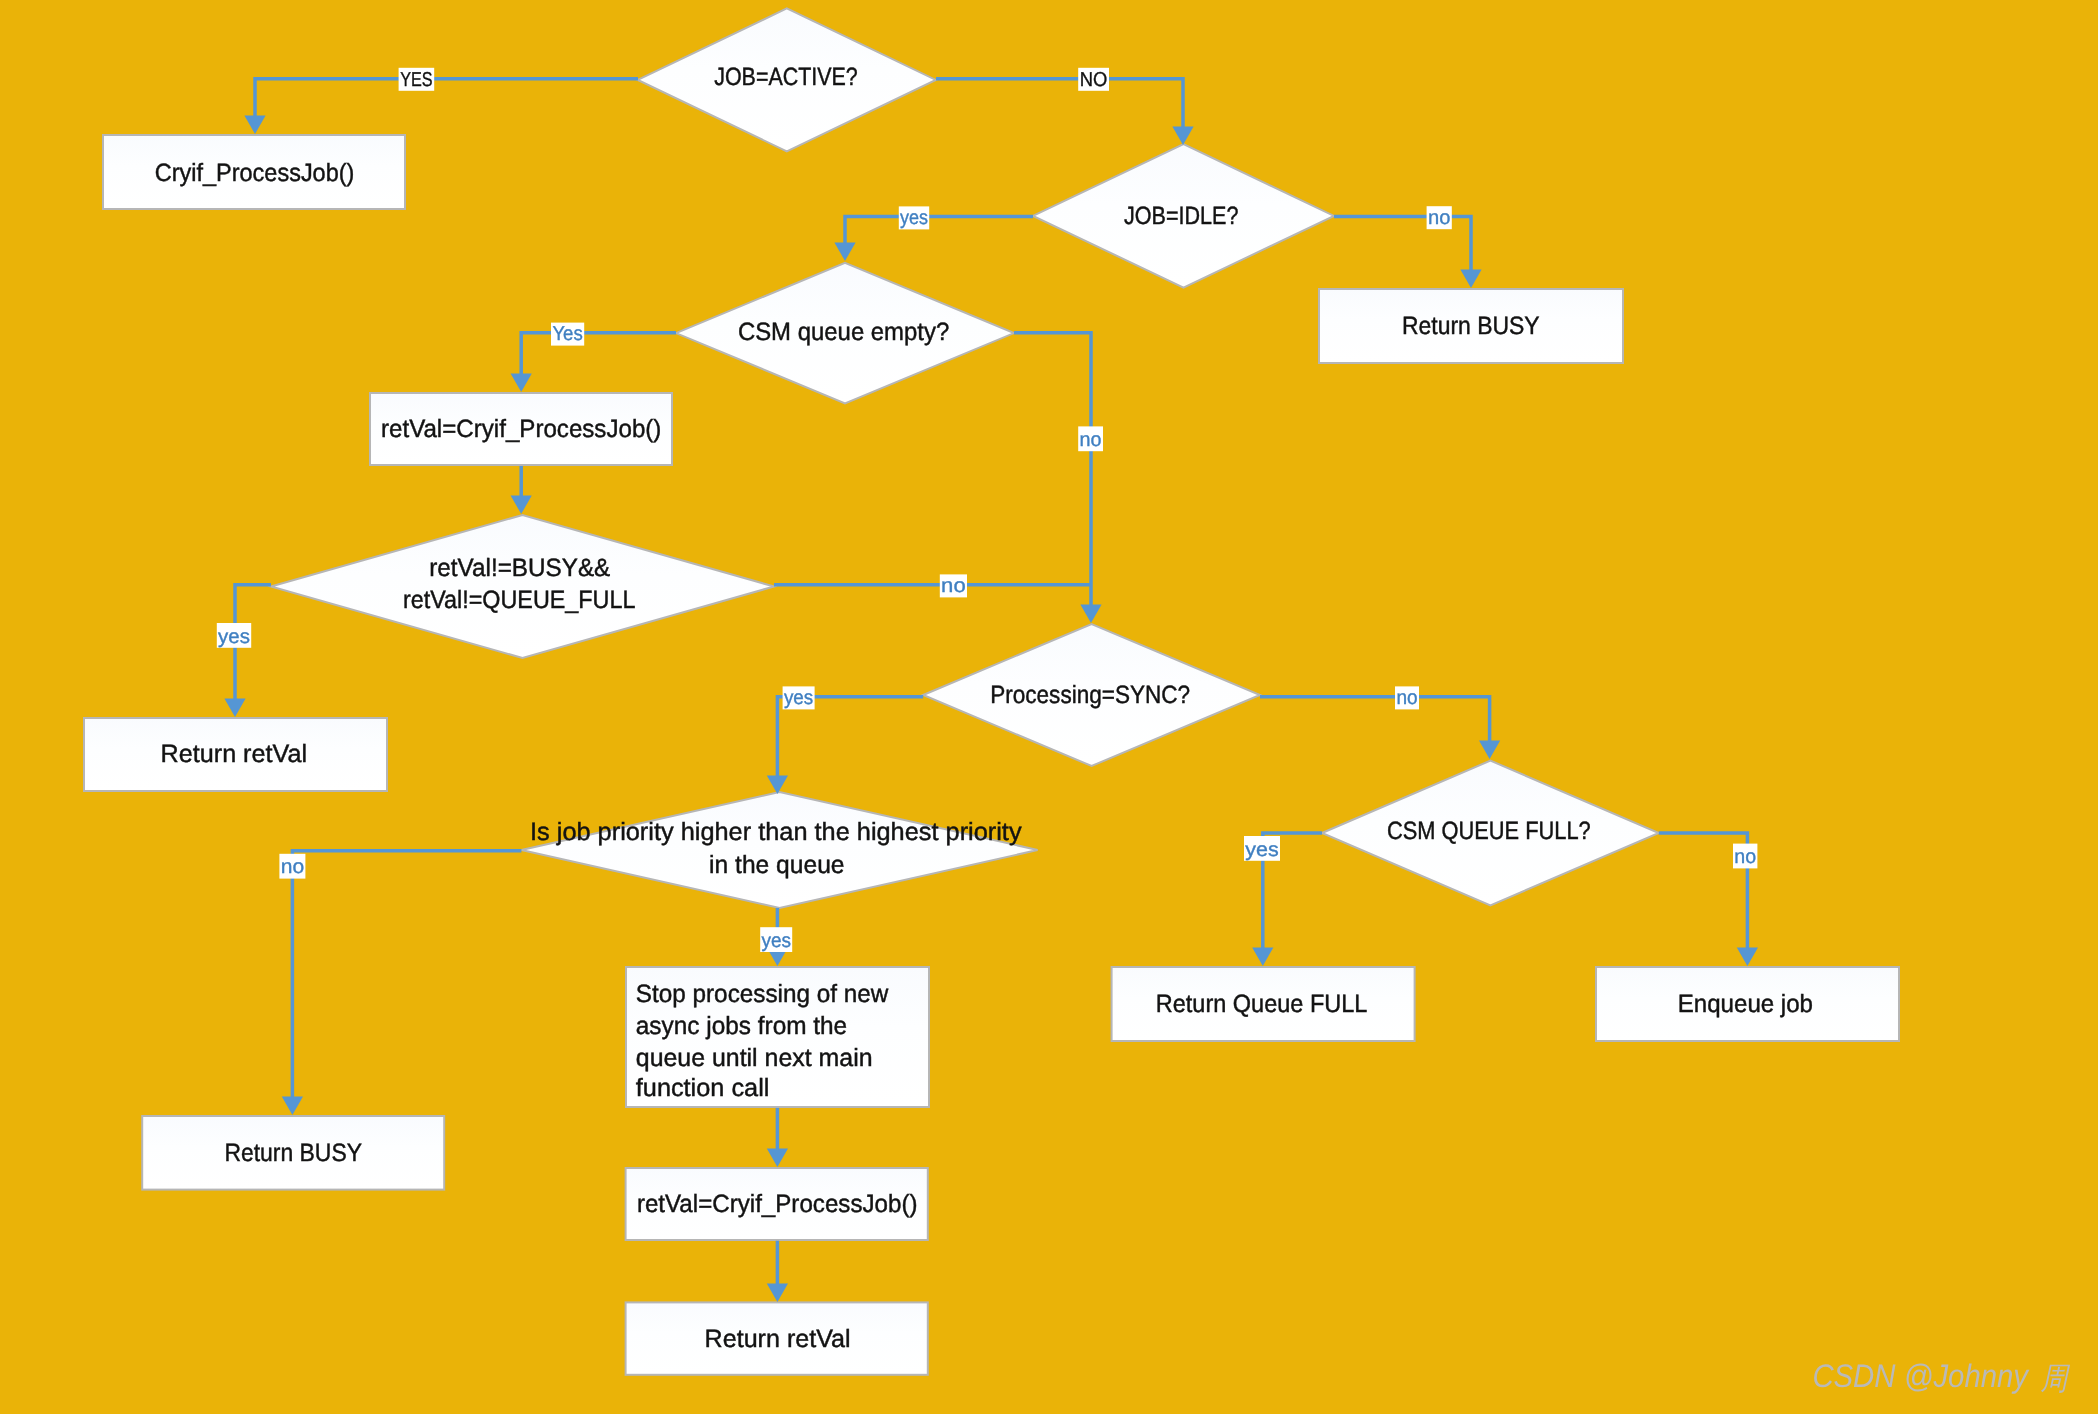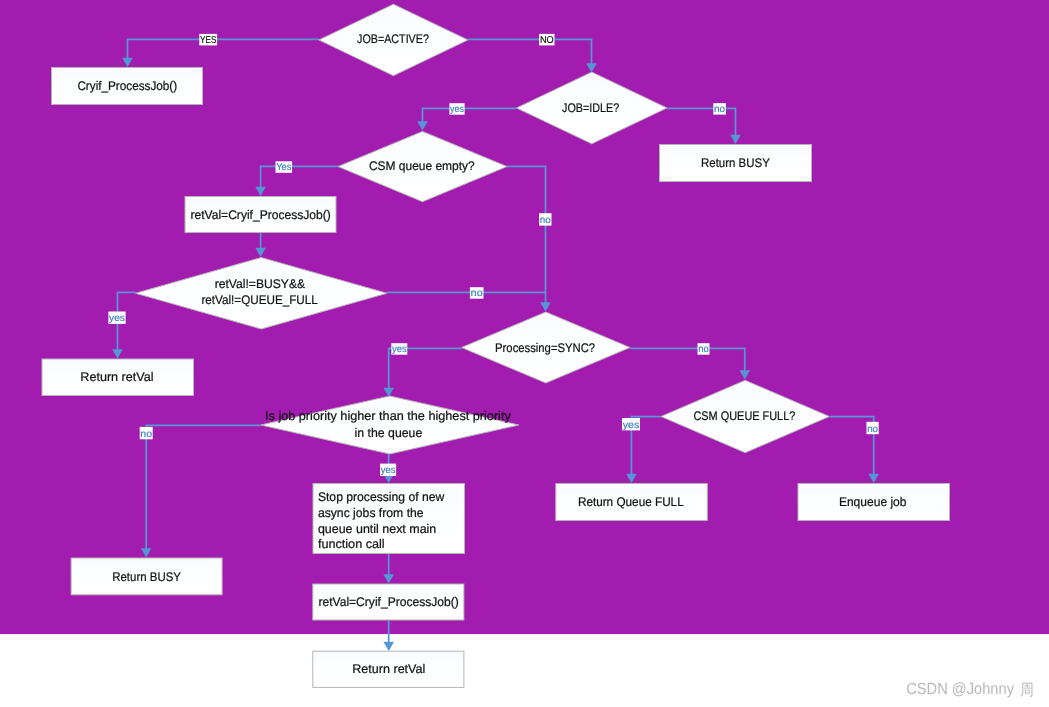--- a/index.html
+++ b/index.html
@@ -1,29 +1,29 @@
 <!DOCTYPE html>
 <html><head>
 <meta charset="utf-8">
 <title>Cryif Job Processing Flowchart</title>
 <style>
   html,body{margin:0;padding:0;background:#ffffff;}
   body{width:1049px;height:707px;overflow:hidden;
        font-family:"Liberation Sans",sans-serif;
        -webkit-font-smoothing:antialiased;
        text-rendering:geometricPrecision;}
-  #stage{position:relative;width:1049px;height:634px;background:#a21caf;}
+  #stage{position:relative;width:1049px;height:707px;background:#eab308;}
   
   svg#flow{position:absolute;left:0;top:0;width:1049px;height:707px;
            will-change:transform;transform:translateZ(0);}
   .nodetext{font-family:"Liberation Sans",sans-serif;font-size:12.5px;
              stroke-width:0.22px;paint-order:stroke fill;}
   .edgelbl{font-family:"Liberation Sans",sans-serif;font-size:10px;
             paint-order:stroke fill;stroke-width:0.18px;}
-  .wm{position:absolute;left:0;top:0;width:1049px;height:707px;pointer-events:none;}
+  .wm{position:absolute;left:0;top:0;width:1049px;height:707px;pointer-events:none;font-style:italic;}
   .wm svg{position:absolute;left:0;top:0;will-change:transform;transform:translateZ(0);}
   .wmtext{font-family:"Liberation Sans",sans-serif;font-size:16.3px;fill:#b9b9b9;}
   .wmcjk{font-family:"DejaVu Sans",sans-serif;font-size:15.6px;fill:#b9b9b9;}
 </style>
 </head>
 <body>
 
 <div id="stage">
   <svg id="flow" viewBox="0 0 1049 707">
       <defs>

